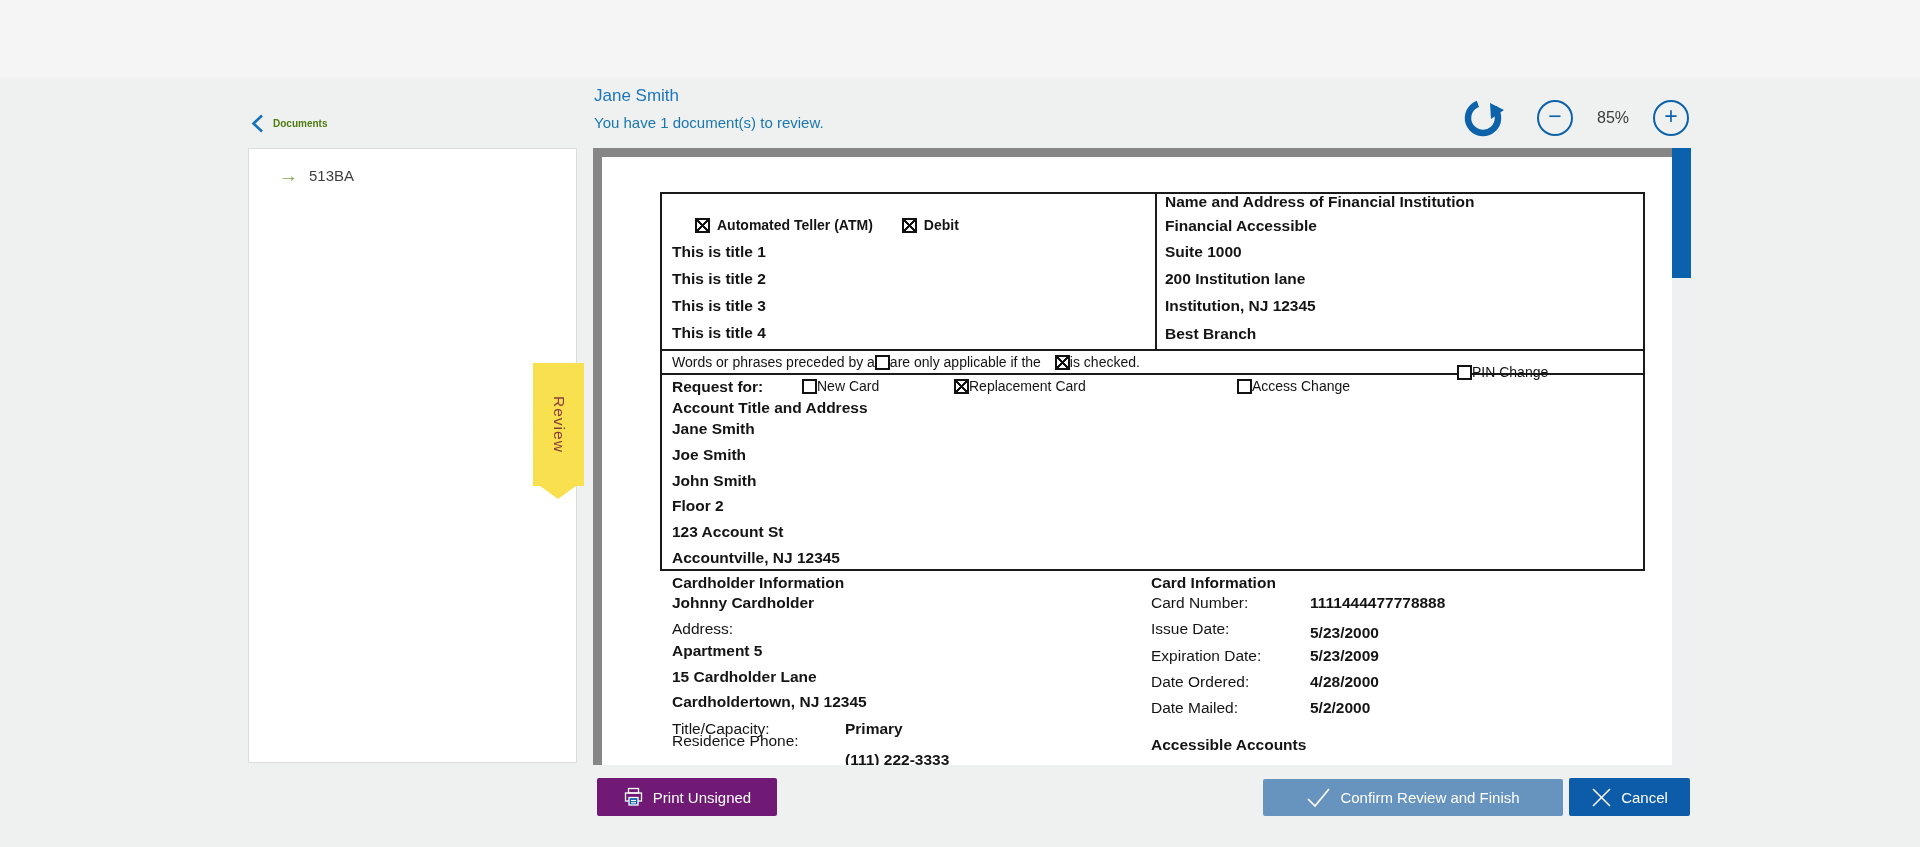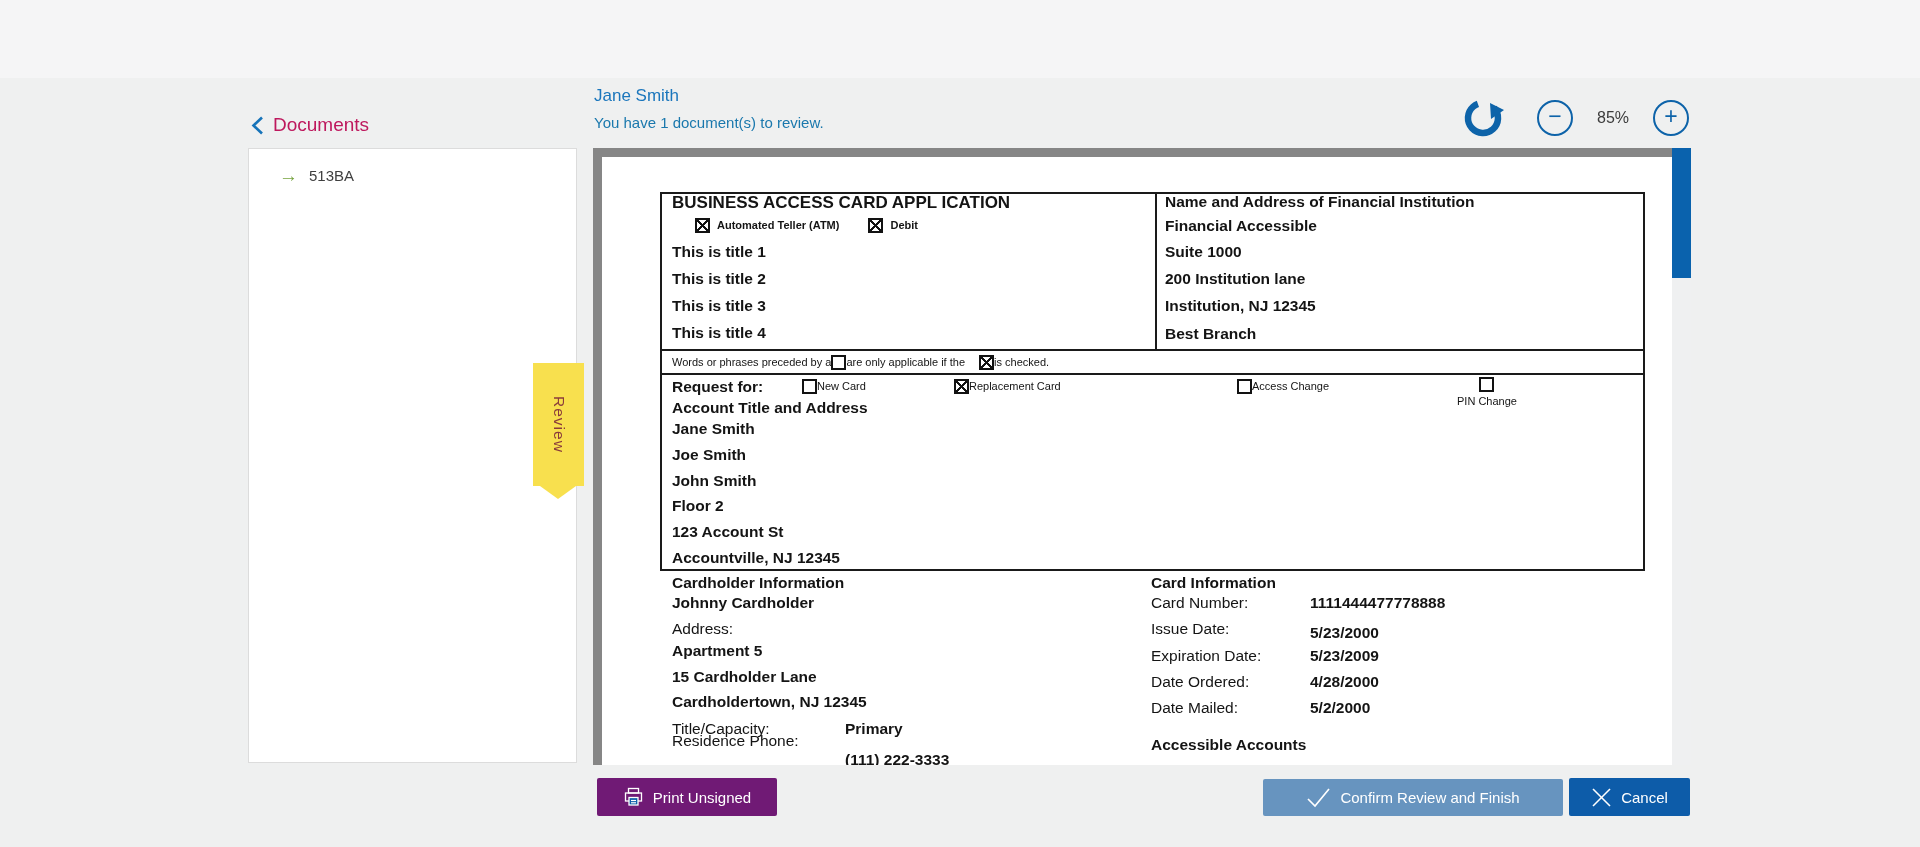--- a/index.html
+++ b/index.html
@@ -6,21 +6,21 @@
   body{font-family:"Liberation Sans",sans-serif;background:#eff0f0;}
   #app{position:relative;width:1920px;height:847px;background:#eff0f0;overflow:hidden;}
   .abs{position:absolute;}
   .nowrap{white-space:nowrap;}
 
   
   .top-strip{left:0;top:0;width:1920px;height:78px;background:#f5f5f6;}
 
   
   .docs-header{left:251px;top:114px;display:flex;align-items:center;gap:9px;cursor:pointer;}
-  .docs-header .lbl{font-size:19px;font-weight:400;color:#be185d;}
+  .docs-header .lbl{font-size:10px;font-weight:700;color:#4d7c0f;}
   .sidebar{left:248px;top:148px;width:329px;height:615px;background:#ffffff;border:1px solid #dcdcdc;box-sizing:border-box;}
   .doc-item{left:279px;top:166px;display:flex;align-items:center;gap:11px;cursor:pointer;}
   .doc-item .arrow{font-size:19px;color:#76a33e;line-height:1;}
   .doc-item .lbl{font-size:15px;color:#3f3f3f;}
 
   
   .user-name{left:594px;top:86px;font-size:17px;color:#1b76bc;}
   .review-msg{left:594px;top:114px;font-size:15px;color:#1a78ad;}
 
   
@@ -46,21 +46,21 @@
   .t{position:absolute;white-space:nowrap;line-height:18px;font-size:15.5px;font-weight:700;color:#141414;}
   .t.reg{font-weight:400;}
   .t.big{font-size:17px;line-height:20px;}
   .hline{position:absolute;height:2px;background:#1a1a1a;}
   .vline{position:absolute;width:2px;background:#1a1a1a;}
   .cb{width:15px;height:15px;border:2px solid #121212;box-sizing:border-box;display:inline-block;flex:none;background:#fff;}
   .cb.checked{background-image:
     linear-gradient(45deg,transparent 42%,#121212 42%,#121212 58%,transparent 58%),
     linear-gradient(135deg,transparent 42%,#121212 42%,#121212 58%,transparent 58%);}
   .cbrow{position:absolute;display:flex;align-items:center;}
-  .cbrow .t2{font-size:11px;line-height:18px;white-space:nowrap;}
+  .cbrow .t2{font-size:14px;line-height:18px;white-space:nowrap;}
 
   
   .btn{display:flex;align-items:center;justify-content:center;gap:9px;color:#ffffff;font-size:15px;
     border:none;cursor:pointer;border-radius:2px;box-sizing:border-box;}
   .btn-print{left:597px;top:778px;width:180px;height:38px;background:#701a75;}
   .btn-confirm{left:1263px;top:779px;width:300px;height:37px;background:#6794bf;}
   .btn-cancel{left:1569px;top:778px;width:121px;height:38px;background:#0d5ca9;}
 </style>
 </head>
 <body>
@@ -106,21 +106,20 @@
     <div class="doc-content">
 
       <div class="hline" style="left:58px;top:35px;width:985px;"></div>
       <div class="hline" style="left:58px;top:192px;width:985px;"></div>
       <div class="hline" style="left:58px;top:216px;width:985px;"></div>
       <div class="hline" style="left:58px;top:412px;width:985px;"></div>
       <div class="vline" style="left:553px;top:35px;height:159px;"></div>
       <div class="vline" style="left:58px;top:35px;height:379px;"></div>
       <div class="vline" style="left:1041px;top:35px;height:379px;"></div>
 
-      <div class="t big" style="left:70px;top:36px;">BUSINESS ACCESS CARD APPL ICATION</div>
       <div class="cbrow" style="left:93px;top:59px;gap:7px;">
         <span class="cb checked"></span>
         <span class="t2" style="font-weight:700;">Automated Teller (ATM)</span>
         <span style="width:15px;"></span>
         <span class="cb checked"></span>
         <span class="t2" style="font-weight:700;">Debit</span>
       </div>
       <div class="t" style="left:70px;top:86px;">This is title 1</div>
       <div class="t" style="left:70px;top:113px;">This is title 2</div>
       <div class="t" style="left:70px;top:140px;">This is title 3</div>
@@ -147,21 +146,21 @@
         <span class="t2">New Card</span>
       </div>
       <div class="cbrow" style="left:352px;top:220px;">
         <span class="cb checked"></span>
         <span class="t2">Replacement Card</span>
       </div>
       <div class="cbrow" style="left:635px;top:220px;">
         <span class="cb"></span>
         <span class="t2">Access Change</span>
       </div>
-      <div class="cbrow" style="left:855px;top:220px;flex-direction:column;">
+      <div class="cbrow" style="left:855px;top:206px;">
         <span class="cb"></span>
         <span class="t2">PIN Change</span>
       </div>
 
       <div class="t" style="left:70px;top:242px;">Account Title and Address</div>
       <div class="t" style="left:70px;top:263px;">Jane Smith</div>
       <div class="t" style="left:70px;top:289px;">Joe Smith</div>
       <div class="t" style="left:70px;top:315px;">John Smith</div>
       <div class="t" style="left:70px;top:340px;">Floor 2</div>
       <div class="t" style="left:70px;top:366px;">123 Account St</div>

